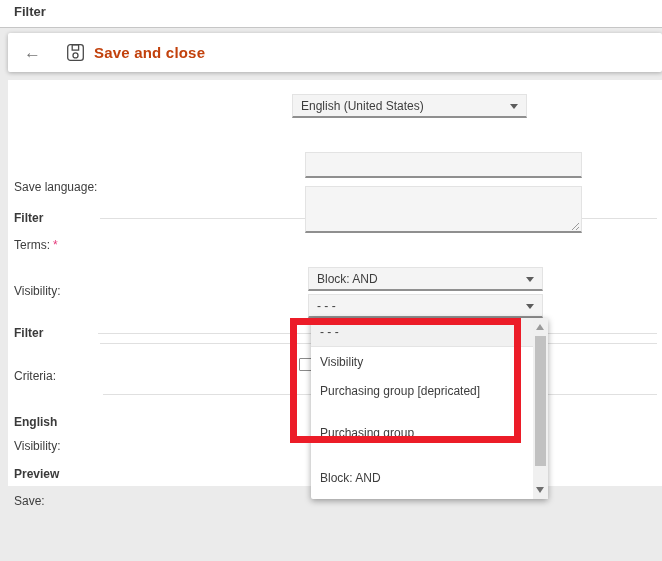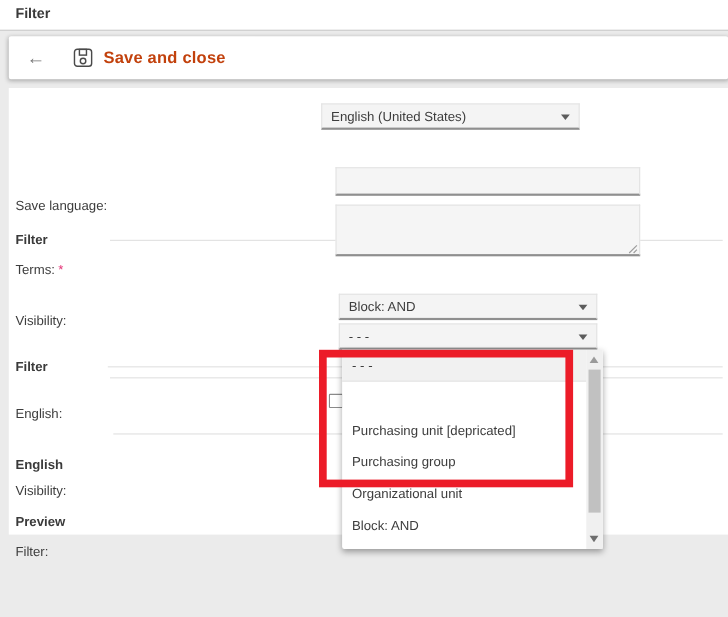--- a/index.html
+++ b/index.html
@@ -109,43 +109,43 @@
     </svg>
 
     <div class="hdr" style="top:246px;">Filter</div>
     <div class="divider" style="top:253px; left:90px; width:559px;"></div>
 
     <div class="select" style="left:300px; top:187px; width:235px;">
       <span>Block: AND</span>
       <span class="sel-arrow"></span>
     </div>
 
-    <div class="lbl" style="top:289px;">English:</div>
+    <div class="lbl" style="top:289px;">Criteria:</div>
     <div class="select" style="left:300px; top:214px; width:235px;">
       <span>- - -</span>
       <span class="sel-arrow"></span>
     </div>
 
     <div class="hdr" style="top:335px;">English</div>
     <div class="divider" style="top:263px; left:92px; width:557px;"></div>
 
     <div class="lbl" style="top:359px;text-align:center;">Visibility:</div>
     <div class="checkbox" style="left:291px; top:278px;"></div>
 
     <div class="hdr" style="top:387px;">Preview</div>
     <div class="divider" style="top:314px; left:95px; width:554px;"></div>
 
-    <div class="lbl" style="top:414px;">Filter:</div>
+    <div class="lbl" style="top:414px;">Save:</div>
   </div>
 
   <div class="dropdown">
     <div class="dd-item hl" style="top:0;">- - -</div>
-    <div class="dd-item" style="top:59px;">Purchasing unit [depricated]</div>
-    <div class="dd-item" style="top:88px;">Purchasing group</div>
-    <div class="dd-item" style="top:117px;">Organizational unit</div>
+    <div class="dd-item" style="top:30px;">Visibility</div>
+    <div class="dd-item" style="top:59px;">Purchasing group [depricated]</div>
+    <div class="dd-item" style="top:101px;">Purchasing group</div>
     <div class="dd-item" style="top:146px;">Block: AND</div>
     <div class="sb-track">
       <div class="sb-up"></div>
       <div class="sb-thumb"></div>
       <div class="sb-down"></div>
     </div>
   </div>
 
   <div class="annotation"></div>
 

